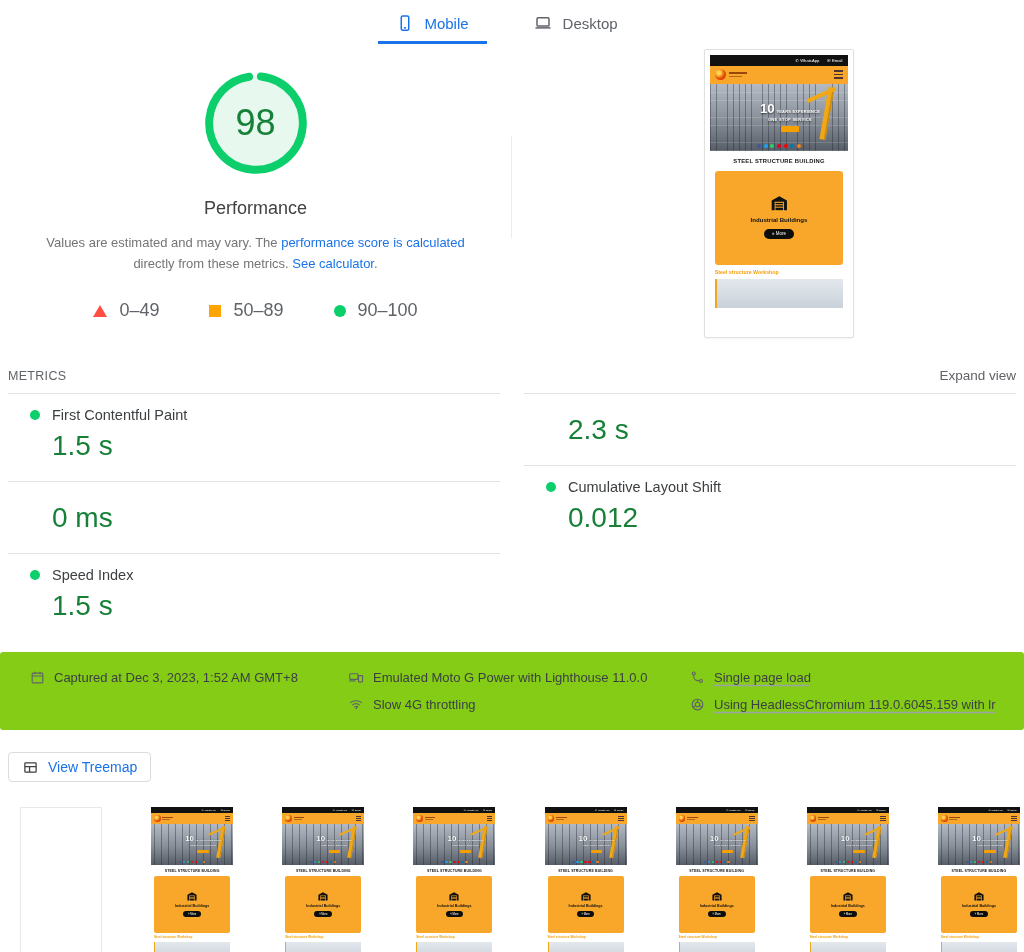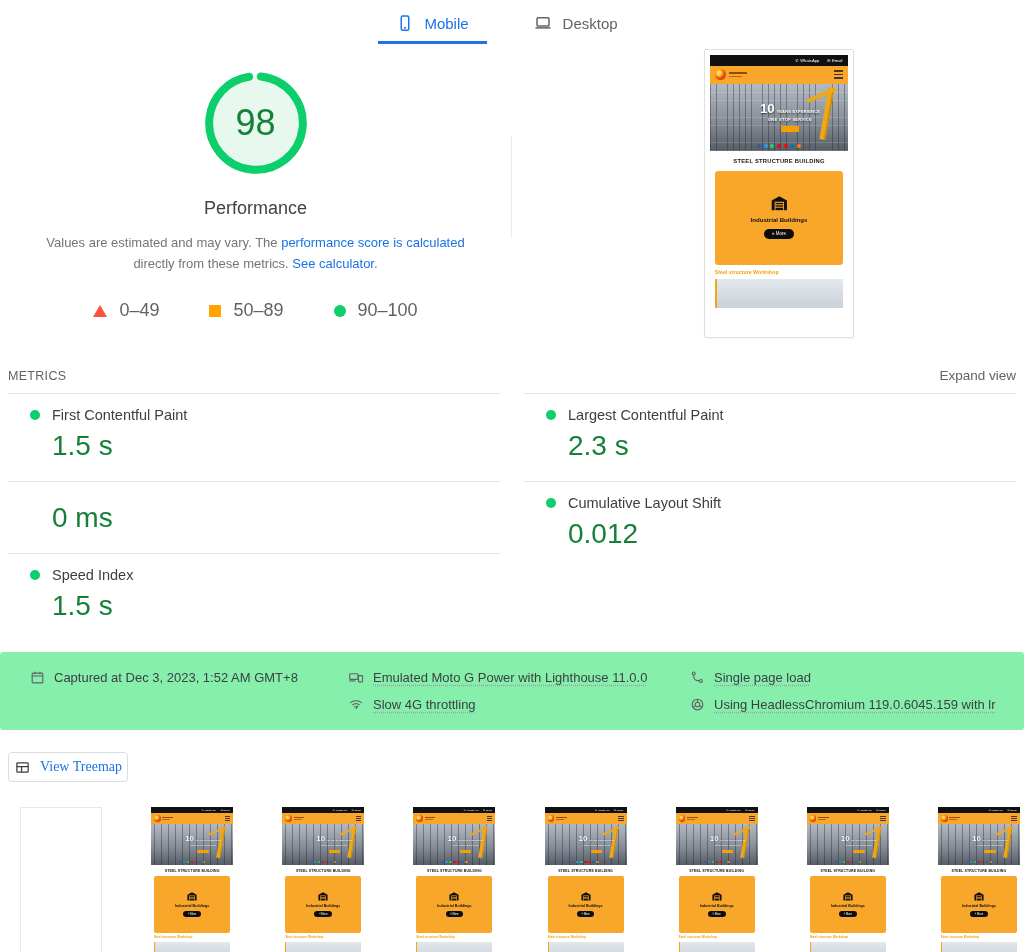--- a/index.html
+++ b/index.html
@@ -79,32 +79,32 @@
   .expand-view { font-size:13.5px; color:#5f6368; cursor:pointer; }
   .metrics-grid { display:flex; gap:24px; margin:10px 8px 0; }
   .mcol { width:50%; }
   .metric { border-top:1px solid #e3e3e3; padding:13px 0 19px; }
   .metric-head { display:flex; align-items:center; gap:12px; padding-left:22px; }
   .dot { width:10px; height:10px; border-radius:50%; background:#0cce6b; flex:none; }
   .metric-name { font-size:14.5px; color:#3c4043; }
   .metric-value { margin-top:7px; padding-left:44px; font-size:28px; color:#178038; }
 
   
-  .capture-bar { margin-top:11px; background:#86efac; border-radius:3px; display:flex; padding:13px 0 14px; }
+  .capture-bar { margin-top:11px; background:#84cc16; border-radius:3px; display:flex; padding:13px 0 14px; }
   .cap-col { display:flex; flex-direction:column; gap:3px; }
   .cap-col1 { width:348px; padding-left:30px; }
   .cap-col2 { width:342px; }
   .cap-col3 { flex:1; }
   .cap-item { display:flex; align-items:center; gap:9px; height:24px; font-size:13px; color:#3c4043; }
   .cap-item svg { flex:none; }
   .dotted { text-decoration:underline dotted; text-decoration-color:#9aa0a6; text-underline-offset:3px; cursor:default; }
 
   
-  .treemap-btn { display:inline-flex; align-items:center; gap:9px; margin:22px 0 0 8px; padding:6px 5px; height:30px;
-                 border:1px solid #dadce0; border-radius:4px; background:#fff; font-size:14px; color:#1a73e8; cursor:pointer;font-family:Liberation Serif, serif; }
+  .treemap-btn { display:inline-flex; align-items:center; gap:9px; margin:22px 0 0 8px; padding:6px 13px; height:30px;
+                 border:1px solid #dadce0; border-radius:4px; background:#fff; font-size:14px; color:#1a73e8; cursor:pointer; }
 
   
   .filmstrip { display:flex; justify-content:space-between; margin-top:25px; padding:0 4px 0 20px; }
   .film-frame { width:82px; height:160px; overflow:hidden; }
   .film-frame.blank { border:1px solid #e8e8e8; background:#fff; }
   .film-frame .mini { font-size:3.33px; }
 </style>
 </head>
 <body>
 
@@ -244,24 +244,20 @@
     <div class="metric">
       <div class="metric-head">
         <span class="dot"></span>
         <span class="metric-name">Speed Index</span>
       </div>
       <div class="metric-value">1.5 s</div>
     </div>
   </div>
   <div class="mcol">
     <div class="metric">
-      <div class="metric-head">
-        <span class="dot"></span>
-        <span class="metric-name">Largest Contentful Paint</span>
-      </div>
       <div class="metric-value">2.3 s</div>
     </div>
     <div class="metric">
       <div class="metric-head">
         <span class="dot"></span>
         <span class="metric-name">Cumulative Layout Shift</span>
       </div>
       <div class="metric-value">0.012</div>
     </div>
   </div>

